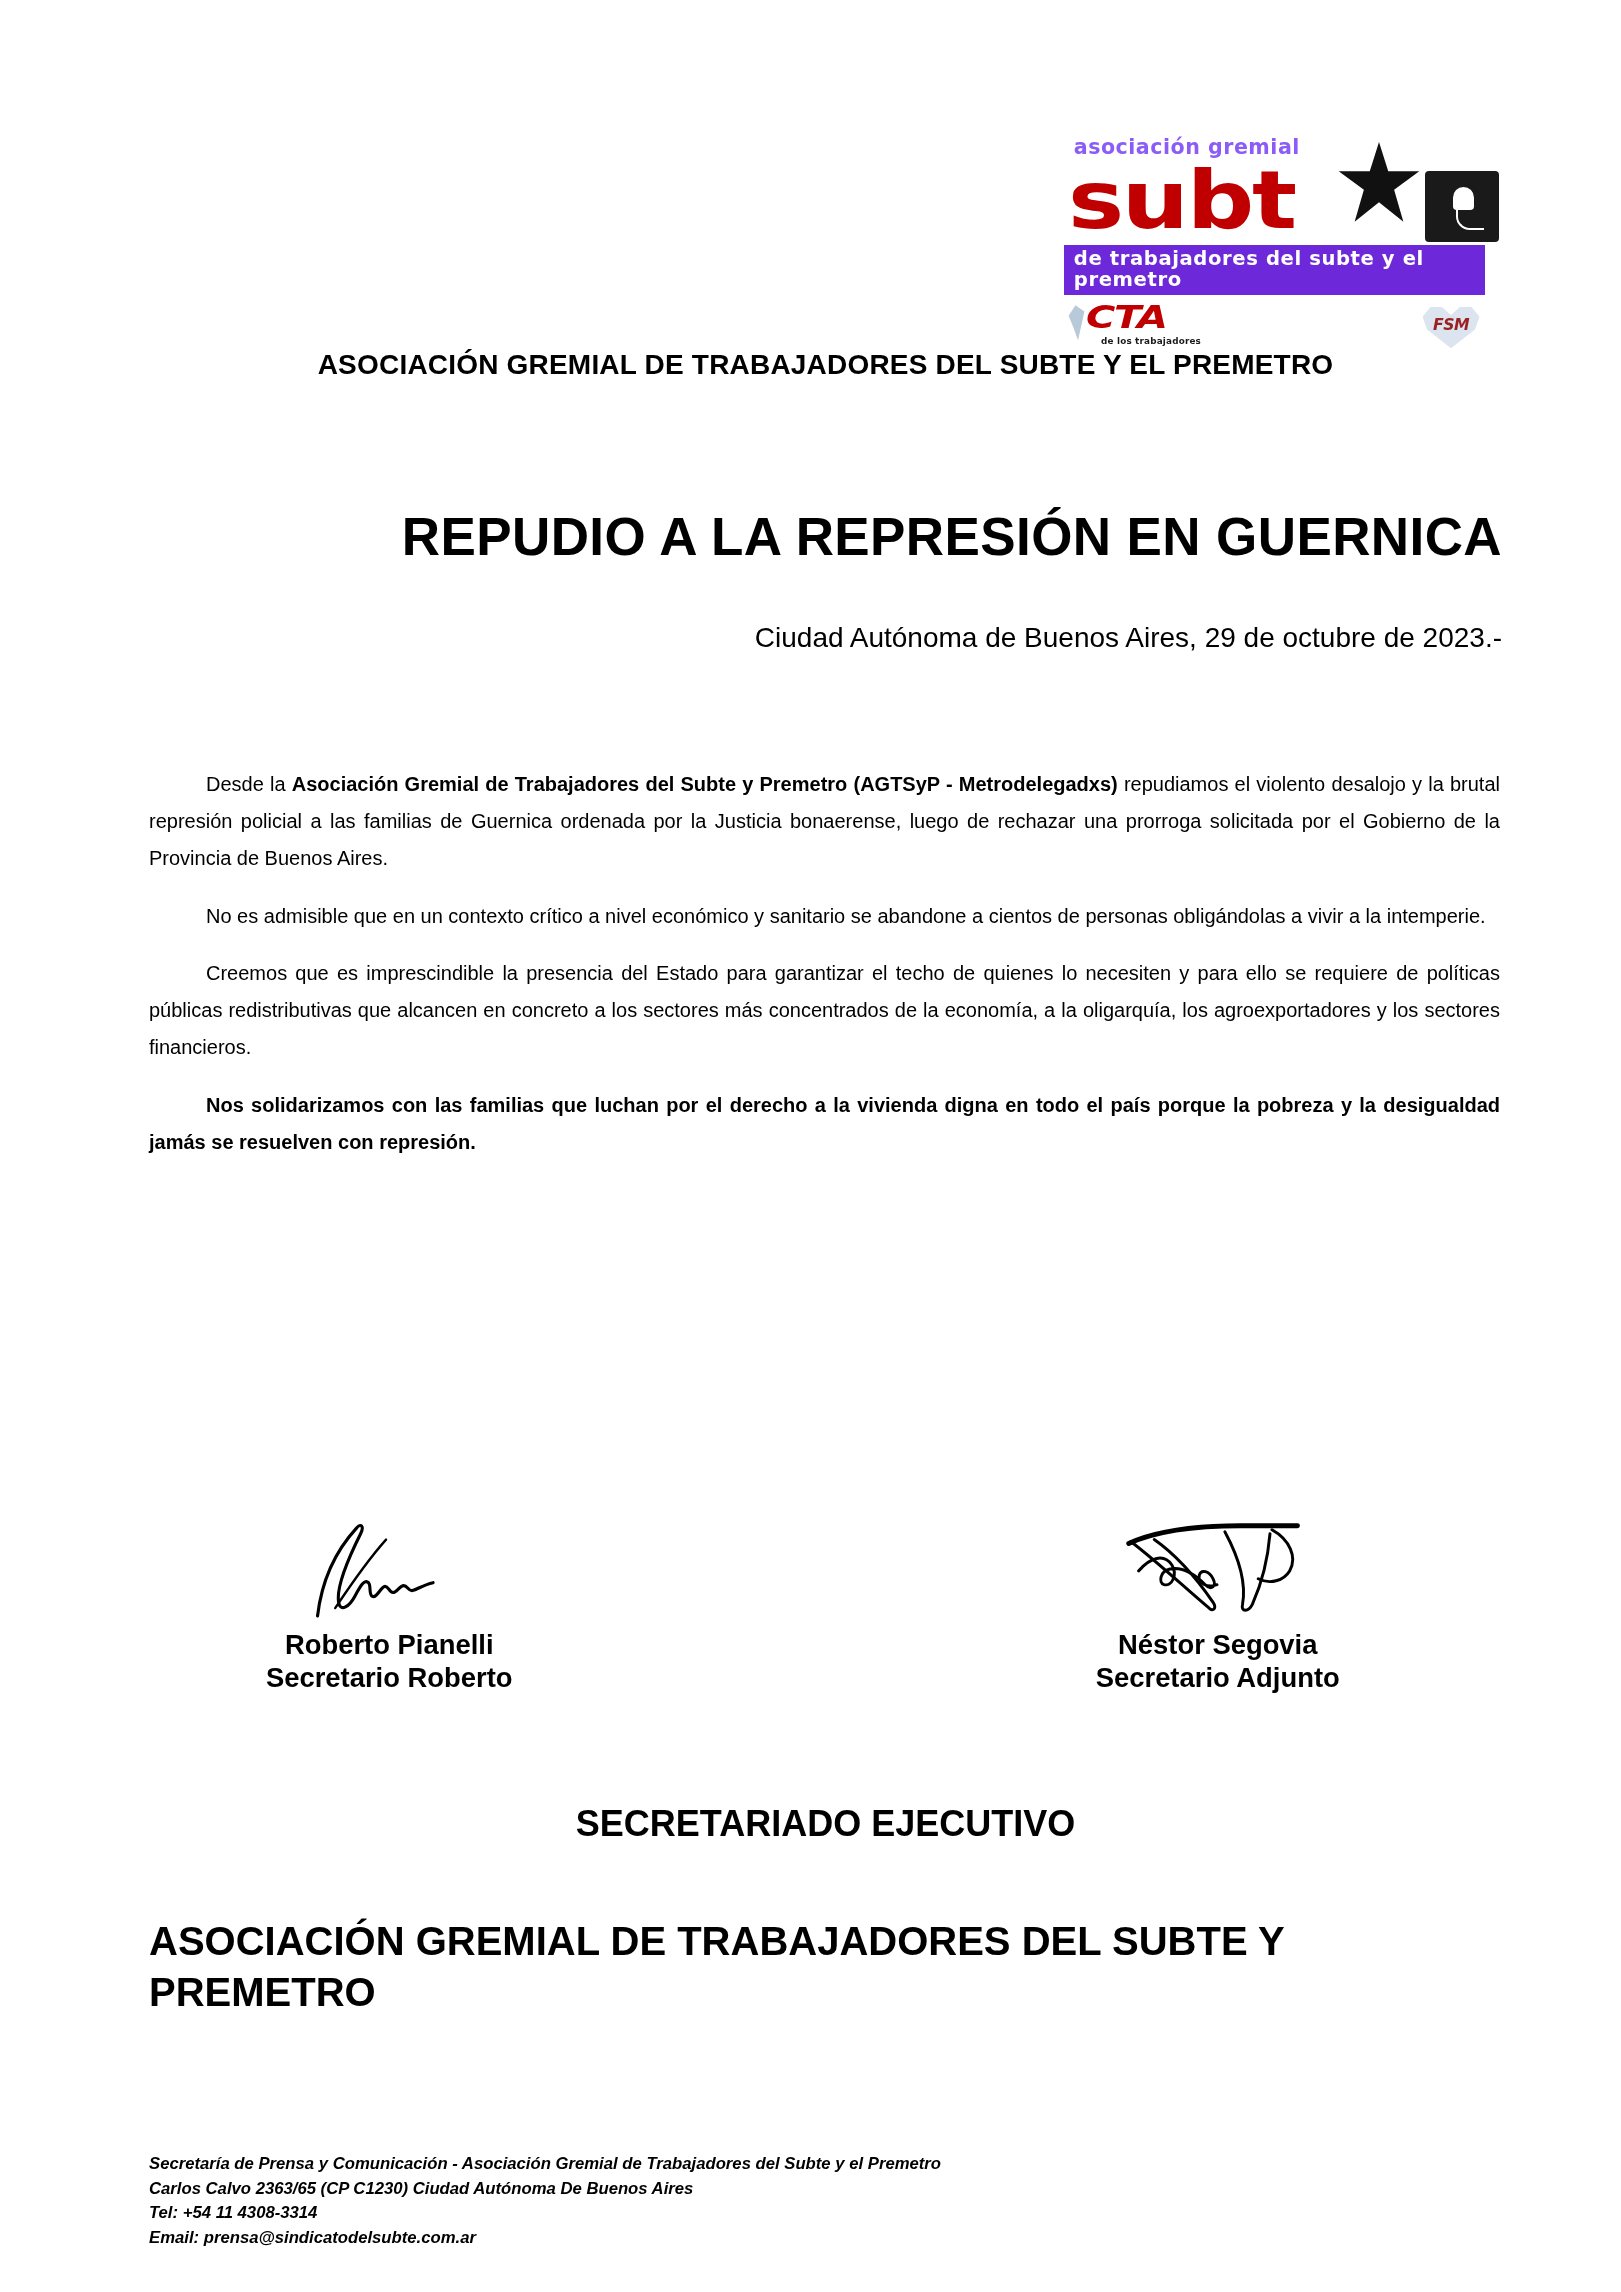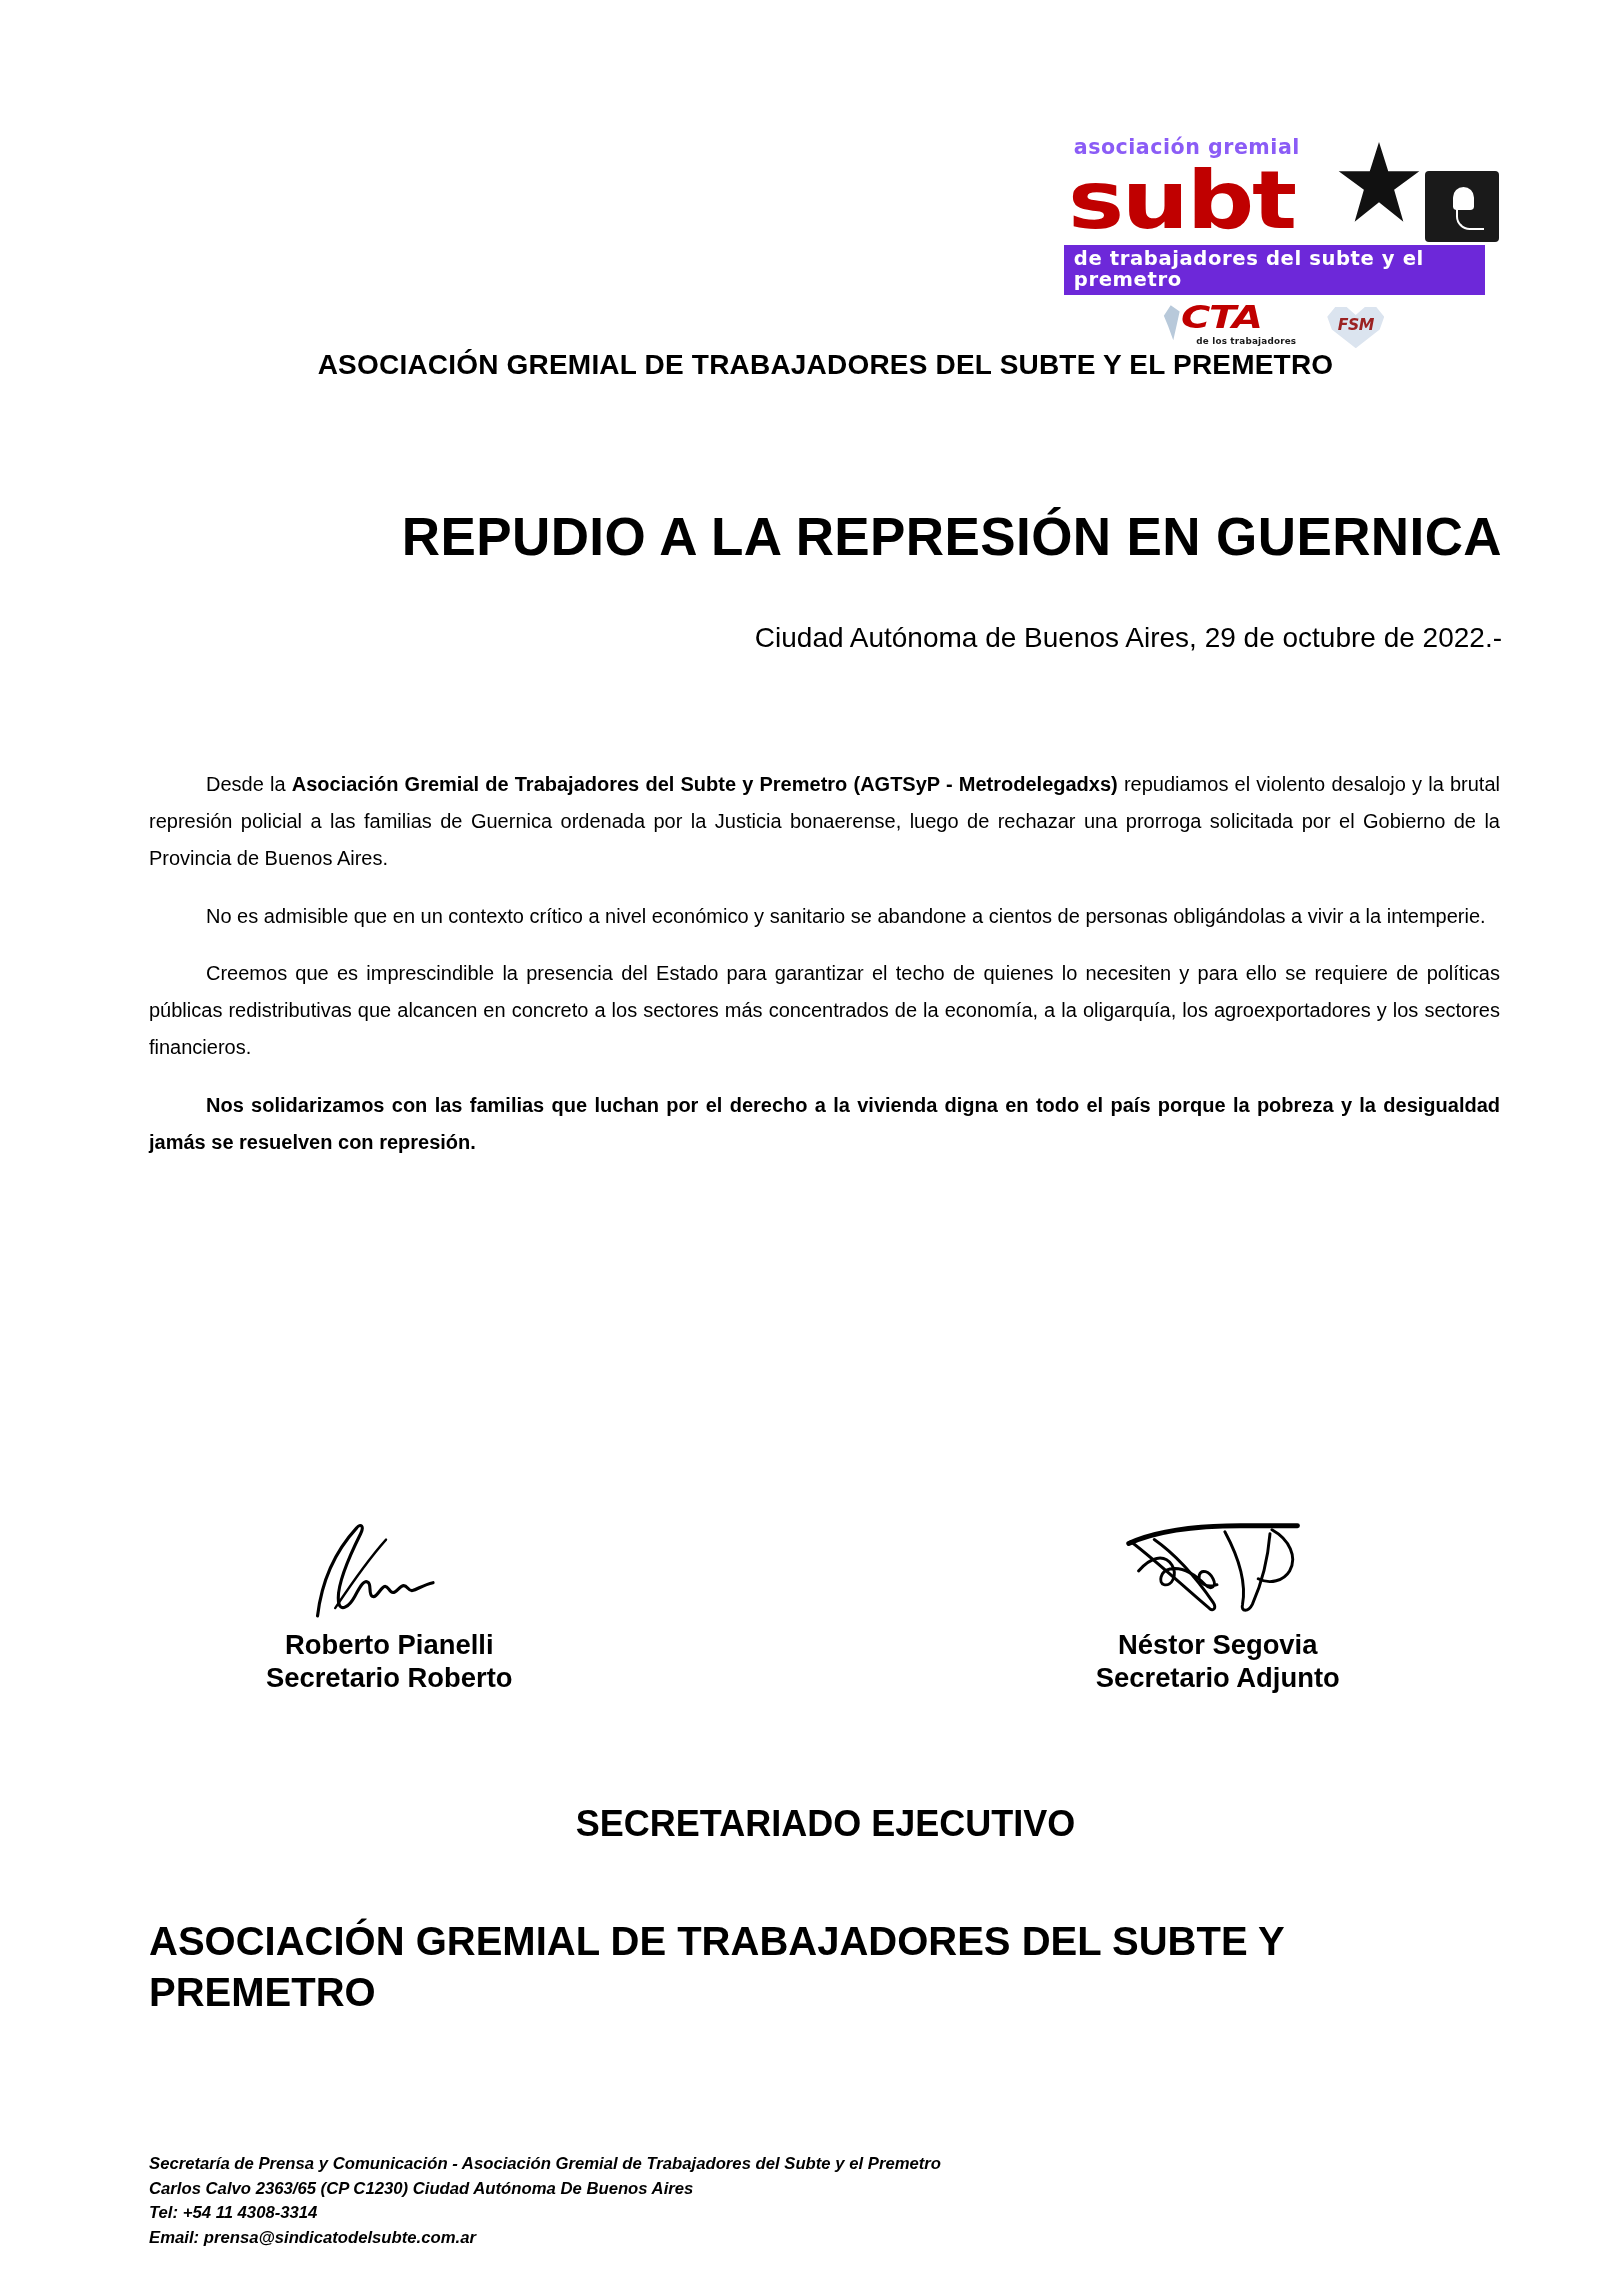--- a/index.html
+++ b/index.html
@@ -101,21 +101,21 @@
     font-weight: bold;
     font-size: 19.6px;
     letter-spacing: 0.6px;
     padding: 3.9px 7.8px 4.9px 9.8px;
     width: 421px;
     box-sizing: border-box;
     line-height: 1.05;
   }
   .logo-sub-row {
     display: flex;
-    justify-content: center;
+    justify-content: space-between;
     align-items: flex-start;
     gap: 9px;
     margin-top: 5.9px;
     padding-right: 23.5px;
   }
   .cta-logo {
     position: relative;
     width: 157px;
     height: 49px;
   }
@@ -319,21 +319,21 @@
       </span>
       <span class="fsm-logo">
         <span class="fsm-heart"></span>
         <span class="fsm-text">FSM</span>
       </span>
     </div>
   </div>
 
   <div class="org-header">ASOCIACIÓN GREMIAL DE TRABAJADORES DEL SUBTE Y EL PREMETRO</div>
   <h1 class="doc-title">REPUDIO A LA REPRESIÓN EN GUERNICA</h1>
-  <div class="place-date">Ciudad Autónoma de Buenos Aires, 29 de octubre de 2022.-</div>
+  <div class="place-date">Ciudad Autónoma de Buenos Aires, 29 de octubre de 2023.-</div>
 
   <div class="body-copy">
     <p><span>Desde la </span><b>Asociación Gremial de Trabajadores del Subte y Premetro (AGTSyP - Metrodelegadxs)</b><span> repudiamos el violento desalojo y la brutal represión policial a las familias de Guernica ordenada por la Justicia bonaerense, luego de rechazar una prorroga solicitada por el Gobierno de la Provincia de Buenos Aires.</span></p>
     <p>No es admisible que en un contexto crítico a nivel económico y sanitario se abandone a cientos de personas obligándolas a vivir a la intemperie.</p>
     <p>Creemos que es imprescindible la presencia del Estado para garantizar el techo de quienes lo necesiten y para ello se requiere de políticas públicas redistributivas que alcancen en concreto a los sectores más concentrados de la economía, a la oligarquía, los agroexportadores y los sectores financieros.</p>
     <p class="last">Nos solidarizamos con las familias que luchan por el derecho a la vivienda digna en todo el país porque la pobreza y la desigualdad jamás se resuelven con represión.</p>
   </div>
 
   <div class="signatures">
     <div class="sig-col left">

